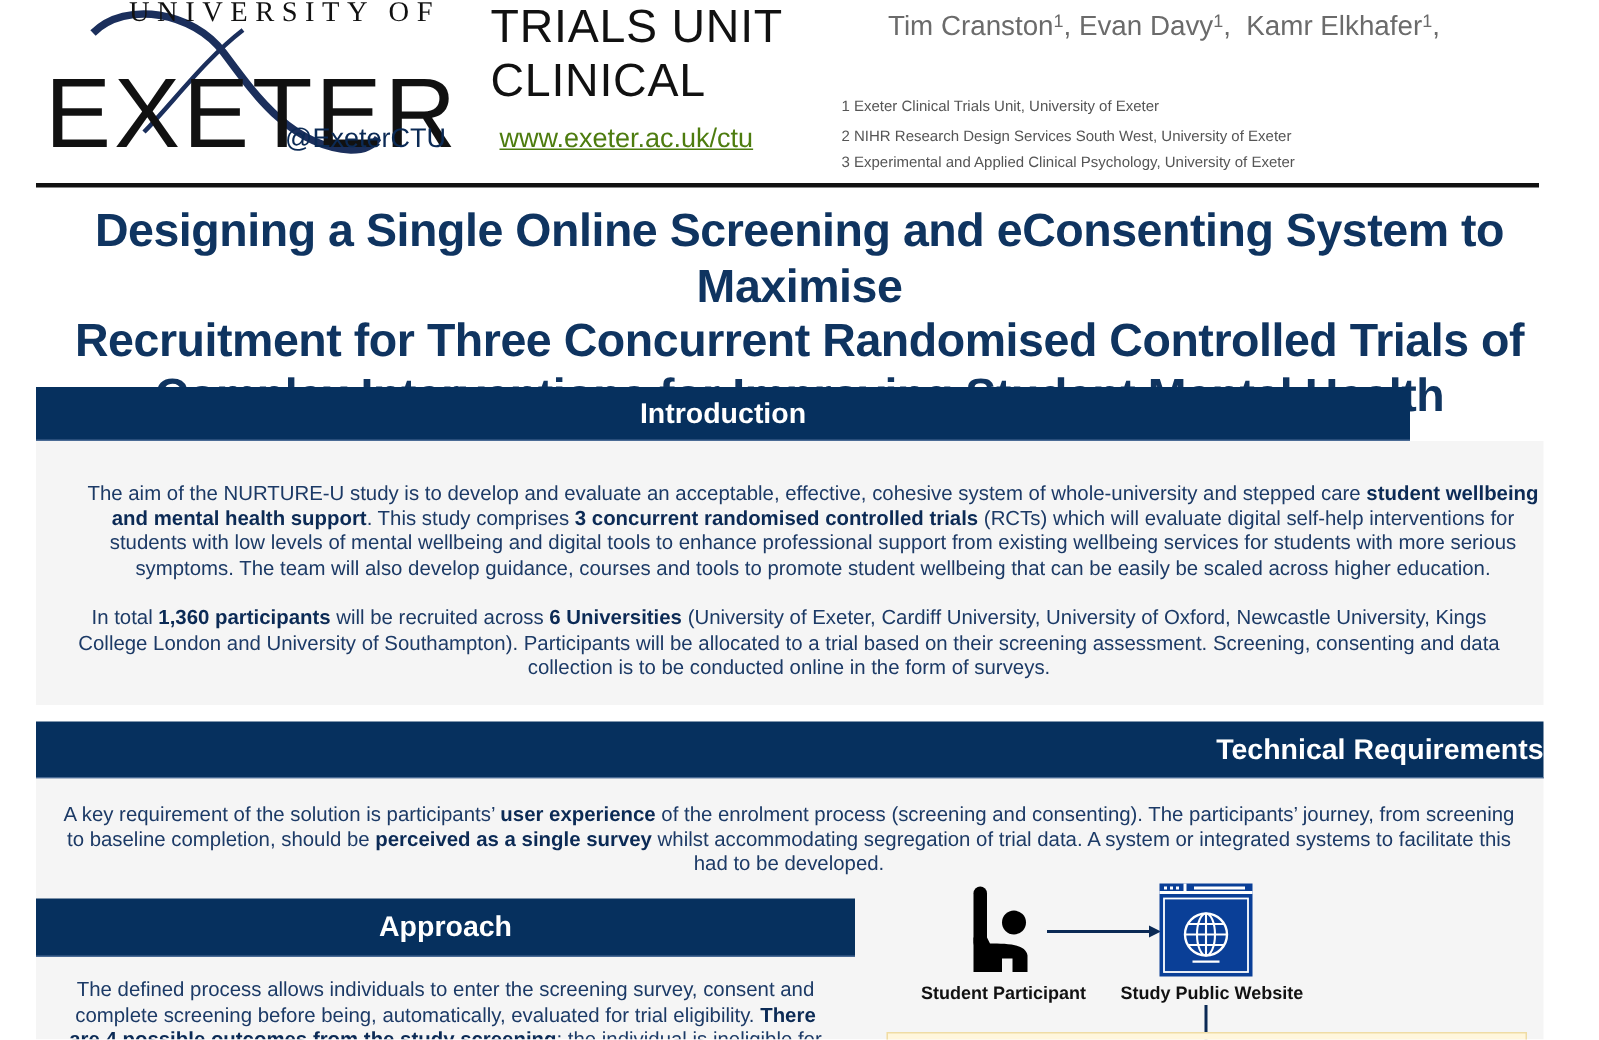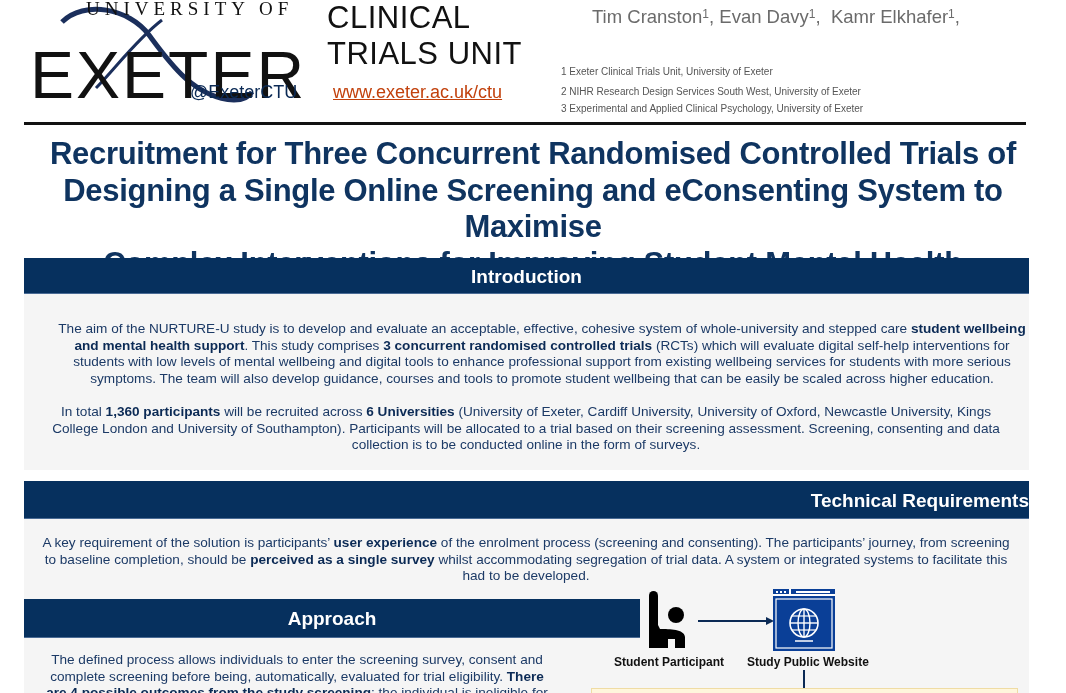--- a/index.html
+++ b/index.html
@@ -9,21 +9,21 @@
     position:relative;
   }
   .abs { position:absolute; }
   
   .logo-wrap { left:22px; top:0; width:290px; height:105px; }
   .logo-uni { left:86px; top:-2px; font-family:"Liberation Serif","DejaVu Serif",serif; font-size:19px; letter-spacing:5px; color:#111; }
   .logo-exeter { left:30px; top:10px; font-family:Liberation Sans, sans-serif; font-size:66px; letter-spacing:2px; color:#111; line-height:66px;margin-top:32px; }
   .logo-swoosh { left:22px; top:0; }
   .logo-handle { left:190px; top:82px; font-size:18px; color:#0b2a55; }
   .ctu-title { left:327px; top:0px; font-size:31px; line-height:36px; color:#111; letter-spacing:0.5px; }
-  .ctu-link { left:333px; top:82px; font-size:18px; color:#c2410c; text-decoration:underline; }
+  .ctu-link { left:333px; top:82px; font-size:18px; color:#4d7c0f; text-decoration:underline; }
   .authors { left:560px; top:4px; font-size:18.5px; line-height:25px; color:#6b6b6b;margin-left:32px; }
   .authors sup { font-size:12px; vertical-align:top; position:relative; top:-2px; }
   .affil { left:561px; font-size:10px; color:#555; }
   .rule { left:24px; top:122px; width:1002px; height:3px; background:#111; }
   
   .title { left:20px; top:136px; width:1026px; text-align:center; font-size:31px; font-weight:bold; line-height:36.5px; color:#0f3460; letter-spacing:-0.3px; }
   
   .bar { background:#06305e; color:#fff; font-weight:bold; text-align:center; border-bottom:1px solid #4a6b95; }
   .panel { background:#f5f5f5; }
   .body-text { font-size:13.6px; line-height:16.6px; color:#1c3a66; text-align:center; }
@@ -38,60 +38,60 @@
   <svg class="abs logo-swoosh" width="290" height="105">
     <path d="M18,22 C40,0 85,8 105,35 C125,62 150,98 190,100 C200,100 205,97 208,92" stroke="#1b2f5c" stroke-width="5" fill="none"></path>
     <path d="M52,88 C70,70 92,40 118,20" stroke="#1b2f5c" stroke-width="3" fill="none"></path>
   </svg>
 </div>
 <div class="abs logo-uni">UNIVERSITY OF</div>
 <div class="abs logo-exeter">EXETER</div>
 <div class="abs logo-handle">@ExeterCTU</div>
 
 <div class="abs ctu-title">
+  <div>TRIALS UNIT</div>
   <div>CLINICAL</div>
-  <div>TRIALS UNIT</div>
 </div>
 <a class="abs ctu-link">www.exeter.ac.uk/ctu</a>
 
 <div class="abs authors">
   <div>
     <span>Tim Cranston</span><sup>1</sup>, <span>Evan Davy</span><sup>1</sup>,&nbsp; <span>Kamr Elkhafer</span><sup>1</sup>,
   </div>
 </div>
 <div class="abs affil" style="top:66px">1 Exeter Clinical Trials Unit, University of Exeter</div>
 <div class="abs affil" style="top:86px">2 NIHR Research Design Services South West, University of Exeter</div>
 <div class="abs affil" style="top:103px">3 Experimental and Applied Clinical Psychology, University of Exeter</div>
 
 <div class="abs rule"></div>
 
 <div class="abs title">
+  <div>Designing a Single Online Screening and eConsenting System to Maximise</div>
   <div>Recruitment for Three Concurrent Randomised Controlled Trials of</div>
-  <div>Designing a Single Online Screening and eConsenting System to Maximise</div>
   <div>Complex Interventions for Improving Student Mental Health</div>
 </div>
 
-<div class="abs bar" style="left:24px; top:258px; width:1005px; height:35px; line-height:38px; font-size:19px;">Introduction</div>
+<div class="abs bar" style="left:24px; top:258px; width:916px; height:35px; line-height:38px; font-size:19px;">Introduction</div>
 <div class="abs panel" style="left:24px; top:294px; width:1005px; height:176px;">
   <div class="body-text" style="position:absolute; left:18px; top:27px; width:968px;margin-left:16px;">
     <span>The aim of the NURTURE-U study is to develop and evaluate an acceptable, effective, cohesive system of whole-university and stepped care </span><b>student wellbeing and mental health support</b><span>. This study comprises </span><b>3 concurrent randomised controlled trials</b><span> (RCTs) which will evaluate digital self-help interventions for students with low levels of mental wellbeing and digital tools to enhance professional support from existing wellbeing services for students with more serious symptoms.  The team will also develop guidance, courses and tools to promote student wellbeing that can be easily be scaled across higher education.</span>
   </div>
   <div class="body-text" style="position:absolute; left:18px; top:110px; width:968px;">
     <span>In total </span><b>1,360 participants</b><span> will be recruited across </span><b>6 Universities</b><span> (University of Exeter, Cardiff University, University of Oxford, Newcastle University, Kings College London and University of Southampton). Participants will be allocated to a trial based on their screening assessment. Screening, consenting and data collection is to be conducted online in the form of surveys.</span>
   </div>
 </div>
 
 <div class="abs bar" style="left:24px; top:481px; width:1005px; height:37px; line-height:40px; font-size:19px;text-align:right;">Technical Requirements</div>
 <div class="abs panel" style="left:24px; top:519px; width:1005px; height:174px;">
   <div class="body-text" style="position:absolute; left:14px; top:16px; width:976px;">
     <span>A key requirement of the solution is participants’ </span><b>user experience</b><span> of the enrolment process (screening and consenting). The participants’ journey, from screening to baseline completion, should be </span><b>perceived as a single survey</b><span> whilst accommodating segregation of trial data. A system or integrated systems to facilitate this had to be developed.</span>
   </div>
 </div>
 
-<div class="abs bar" style="left:24px; top:599px; width:616px; height:38px; line-height:40px; font-size:19px;">Approach</div>
+<div class="abs bar" style="left:24px; top:599px; width:546px; height:38px; line-height:40px; font-size:19px;">Approach</div>
 <div class="abs body-text" style="left:40px; top:652px; width:514px; height:41px; overflow:hidden;">
   <span>The defined process allows individuals to enter the screening survey, consent and complete screening before being, automatically, evaluated for trial eligibility. </span><b>There are 4 possible outcomes from the study screening</b><span>; the individual is ineligible for all</span>
 </div>
 
 <div class="abs" style="left:590px; top:585px; width:440px; height:108px;">
   <svg width="440" height="108" style="position:absolute; left:0; top:0;">
 
     <g>
       <rect x="59" y="6" width="9" height="42" rx="4.5" fill="#000"></rect>
       <circle cx="86" cy="30" r="8" fill="#000"></circle>

